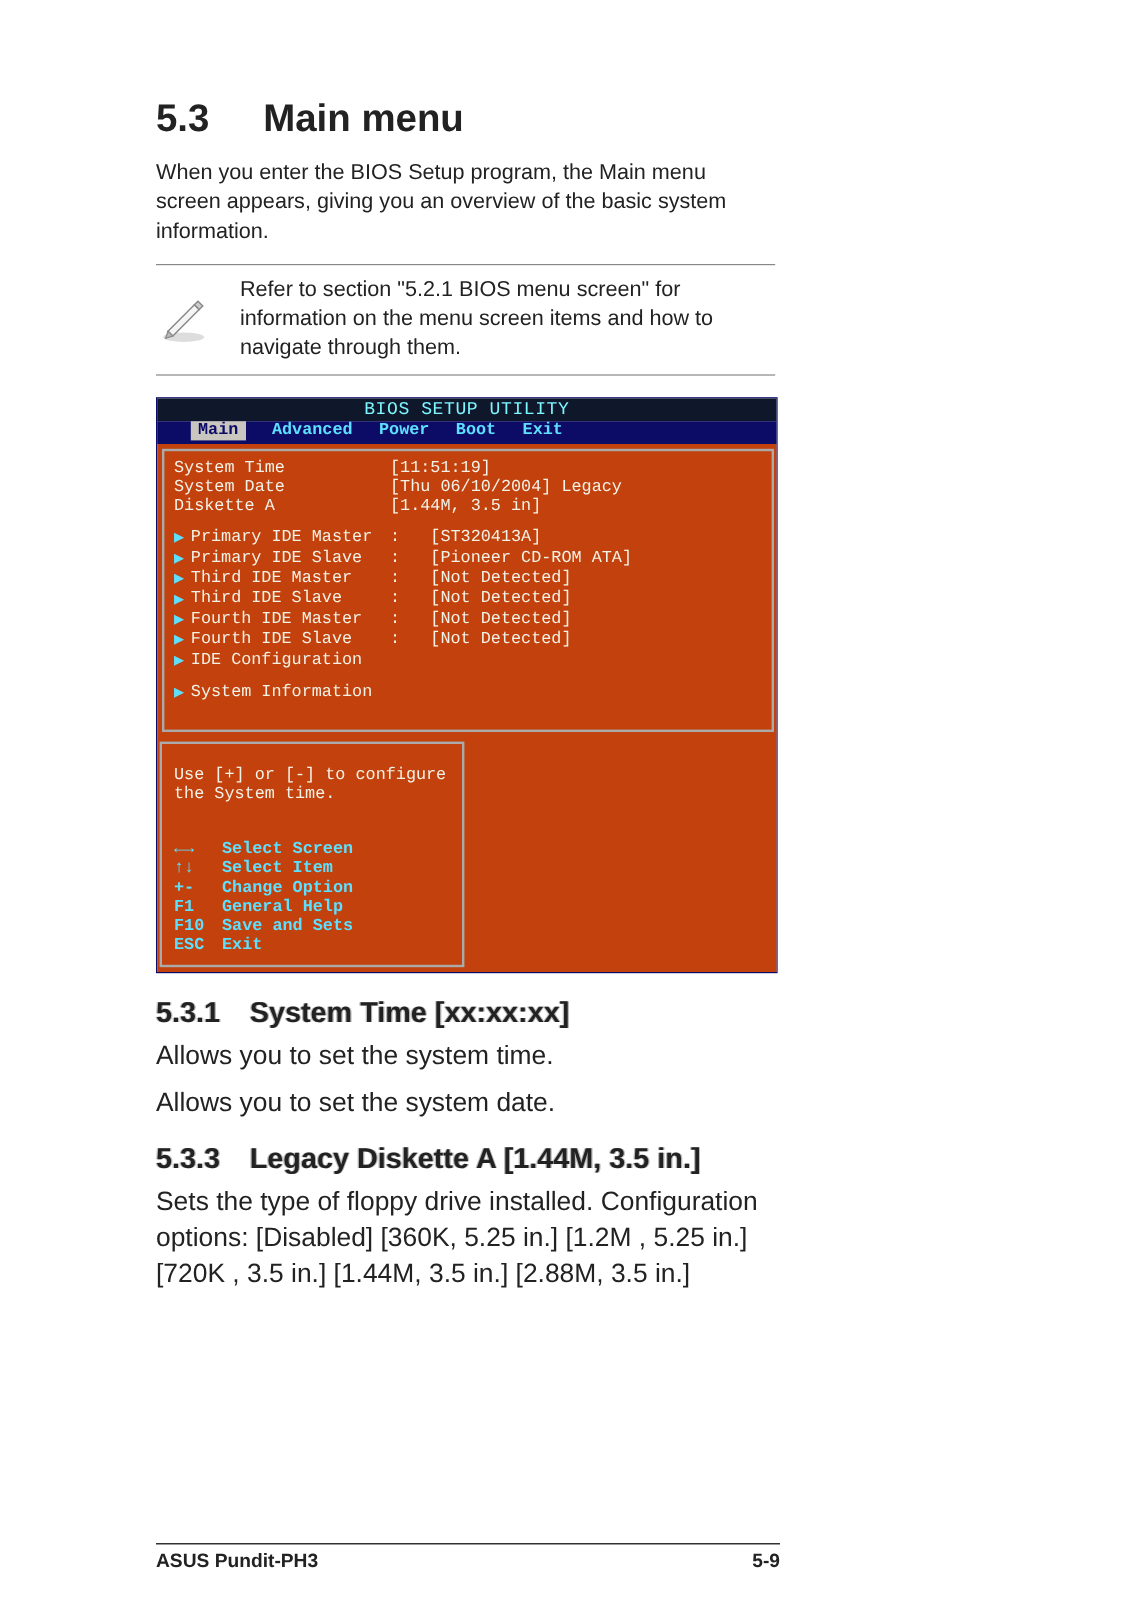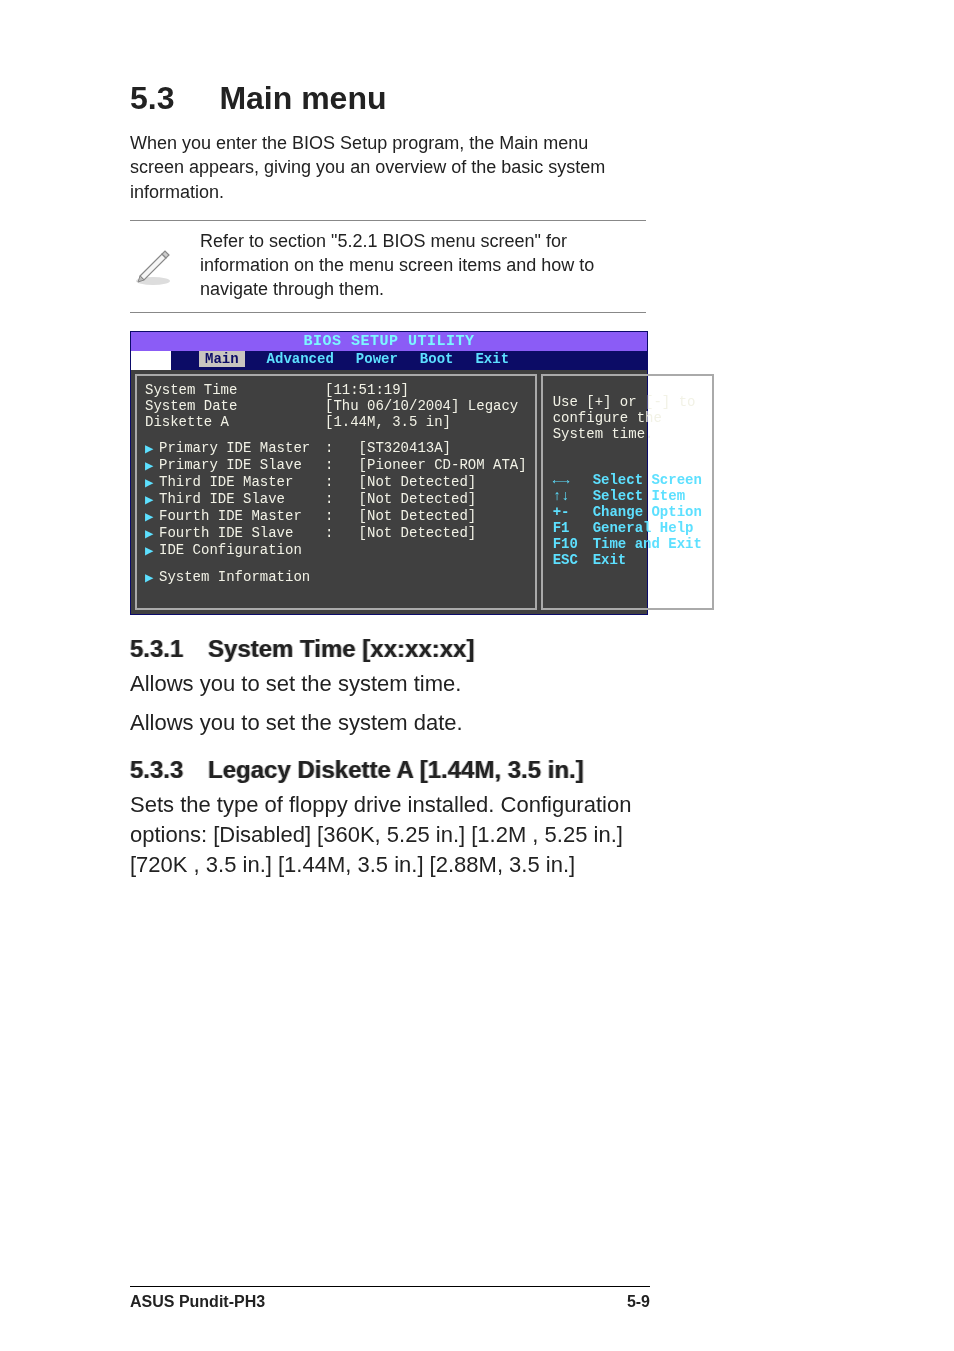--- a/index.html
+++ b/index.html
@@ -50,46 +50,46 @@
   
   .bios {
     width: 100%;
     border: 1px solid #0b0b6a;
     font-family: "Courier New", monospace;
     font-size: 14px;
     color: #eee;
     margin-bottom: 20px;
   }
   .bios-title {
-    background: #8b5cf6;
+    background: #0f172a;
     color: #7cf7ff;
-    font-weight: bold;
+    font-weight: normal;
     text-align: center;
     padding: 1px 0;
     font-size: 15px;
     letter-spacing: 0.5px;
   }
   .bios-menubar {
     background: #0c0c66;
     display: flex;
     gap: 22px;
     padding: 0 18px 3px 28px;
     color: #5de0ff;
     font-weight: bold;
     font-size: 14px;
-    margin-left: 40px;
   }
   .bios-menubar .sel {
     background: #c9c5bf;
     color: #0c0c66;
     padding: 0 6px;
   }
   .bios-body {
     display: flex;
-    background: #404040;
+    background: #c2410c;
+    flex-direction: column;
   }
   .bios-left {
     flex: 1;
     border: 2px solid #aaa;
     margin: 4px 2px 4px 4px;
     padding: 6px 8px 22px 8px;
     color: #f2f2e6;
   }
   .bios-right {
     width: 230px;
@@ -253,21 +253,21 @@
 
       <div class="bios-right">
         <div style="height:12px"></div>
         <div>Use [+] or [-] to configure the System time.</div>
 
         <div class="keyhelp">
           <div class="line"><span class="k">←→</span><span class="d">Select Screen</span></div>
           <div class="line"><span class="k">↑↓</span><span class="d">Select Item</span></div>
           <div class="line"><span class="k">+-</span><span class="d">Change Option</span></div>
           <div class="line"><span class="k">F1</span><span class="d">General Help</span></div>
-          <div class="line"><span class="k">F10</span><span class="d">Time and Exit</span></div>
+          <div class="line"><span class="k">F10</span><span class="d">Save and Sets</span></div>
           <div class="line"><span class="k">ESC</span><span class="d">Exit</span></div>
         </div>
       </div>
     </div>
 
   </div>
 
   <h2 class="h2">
     <span class="num">5.3.1</span>
     <span>System Time [xx:xx:xx]</span>

